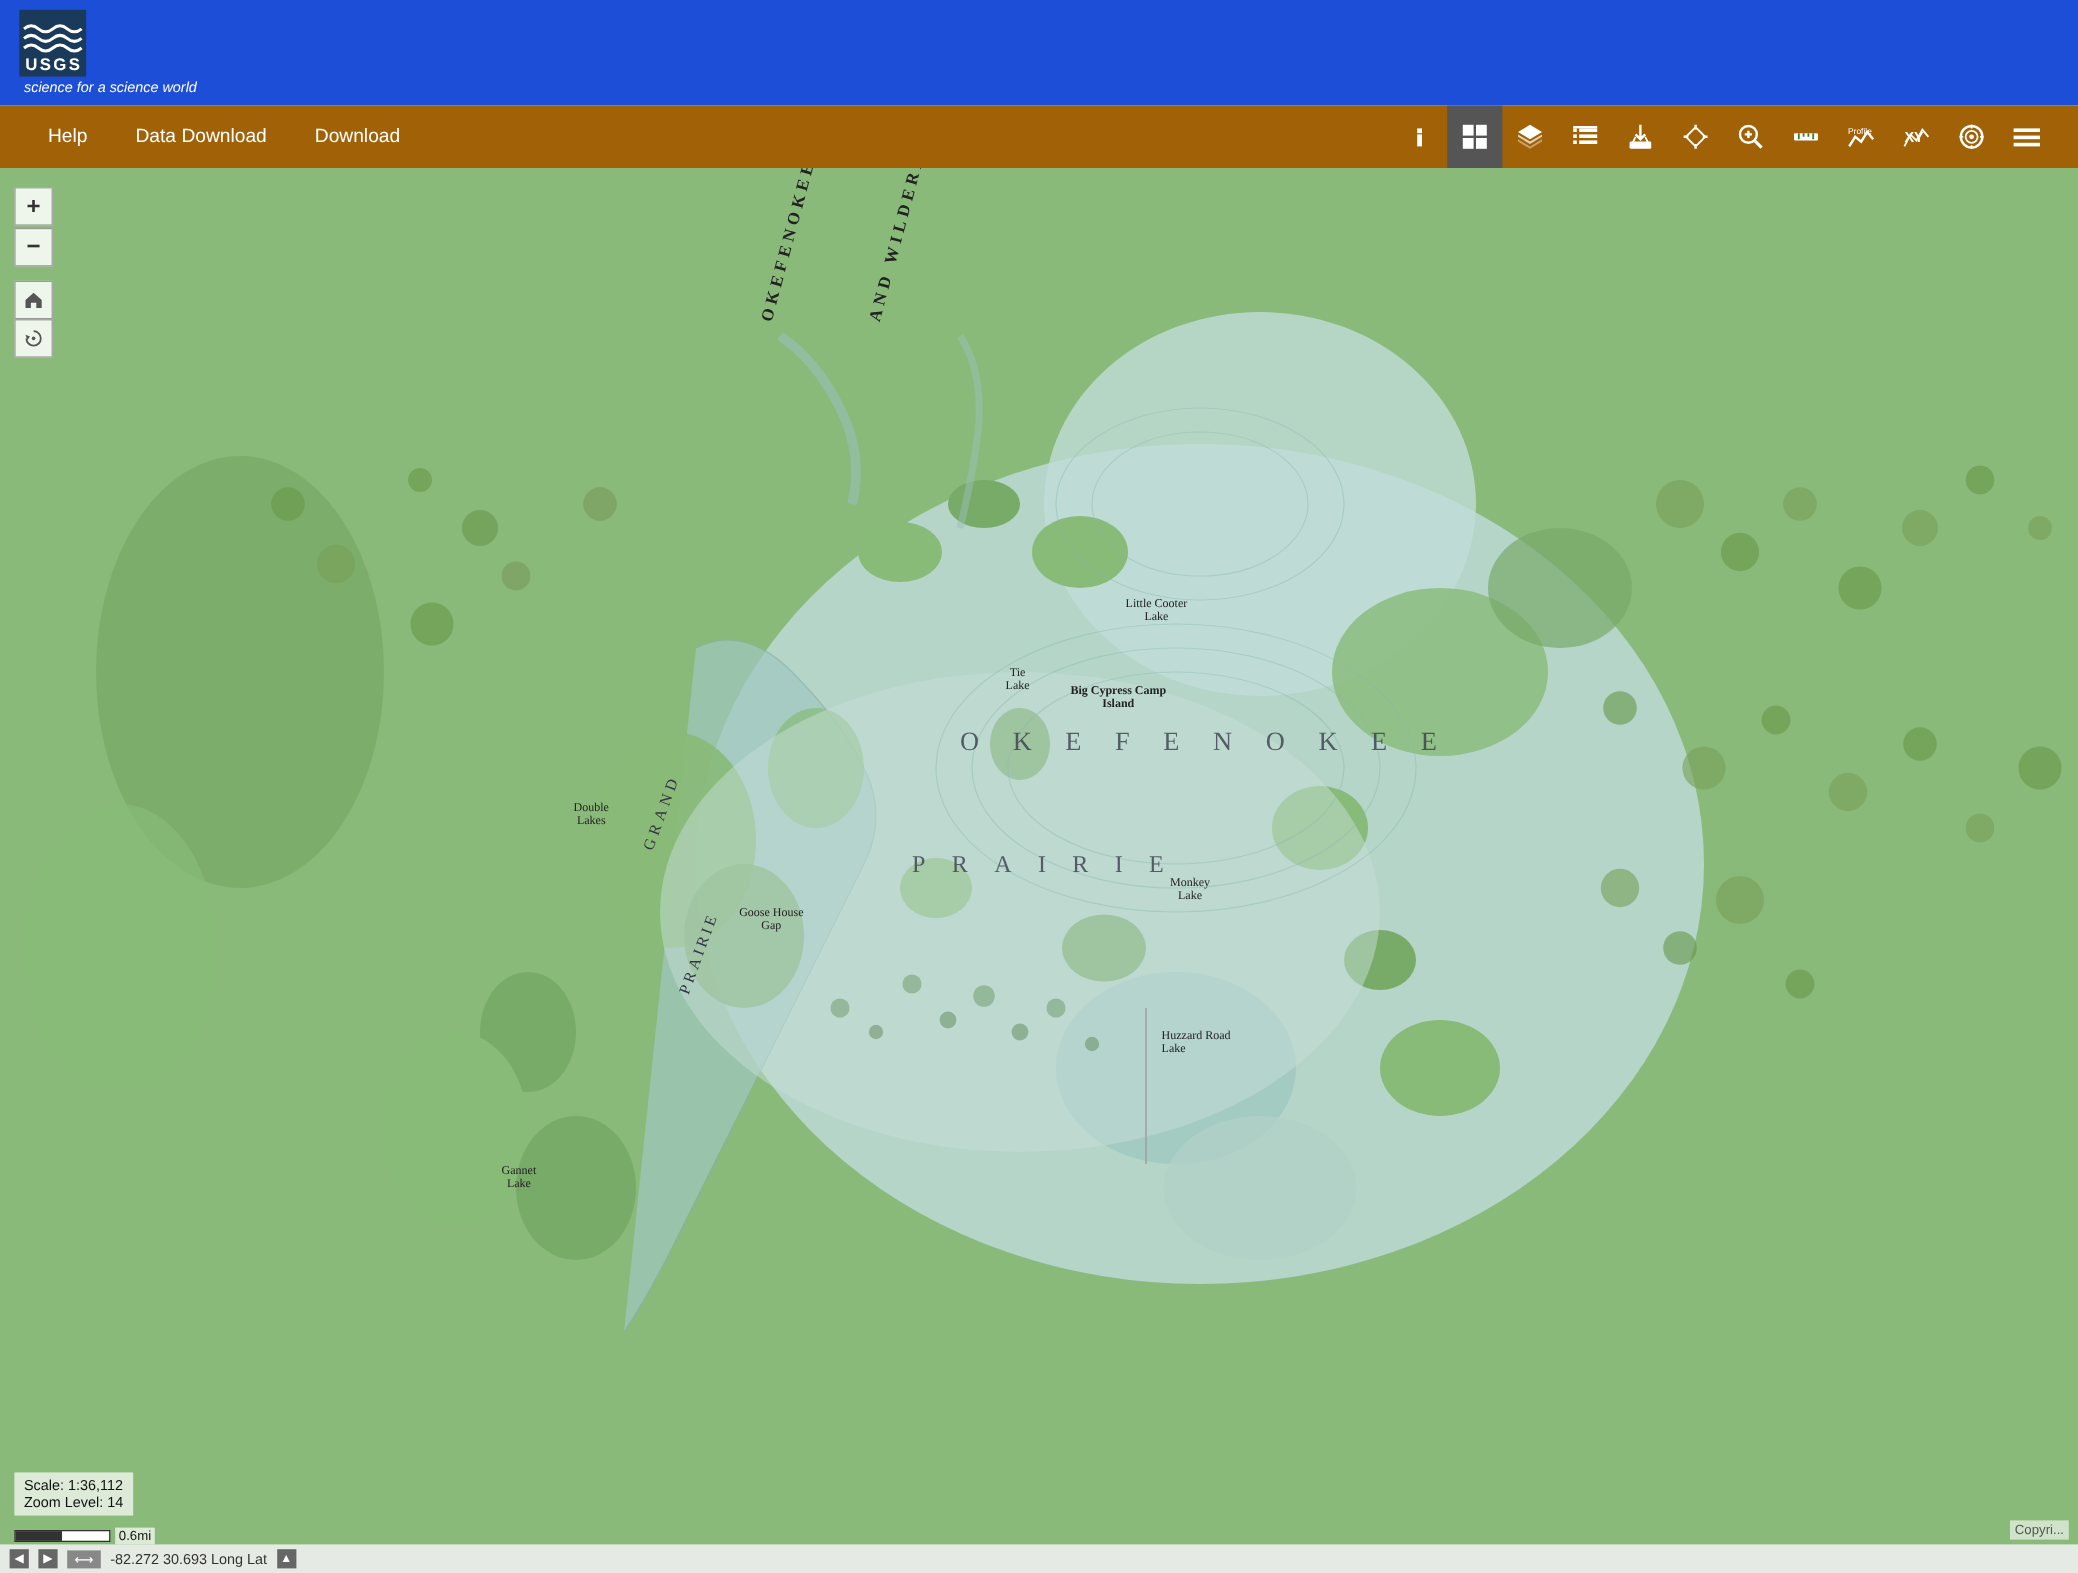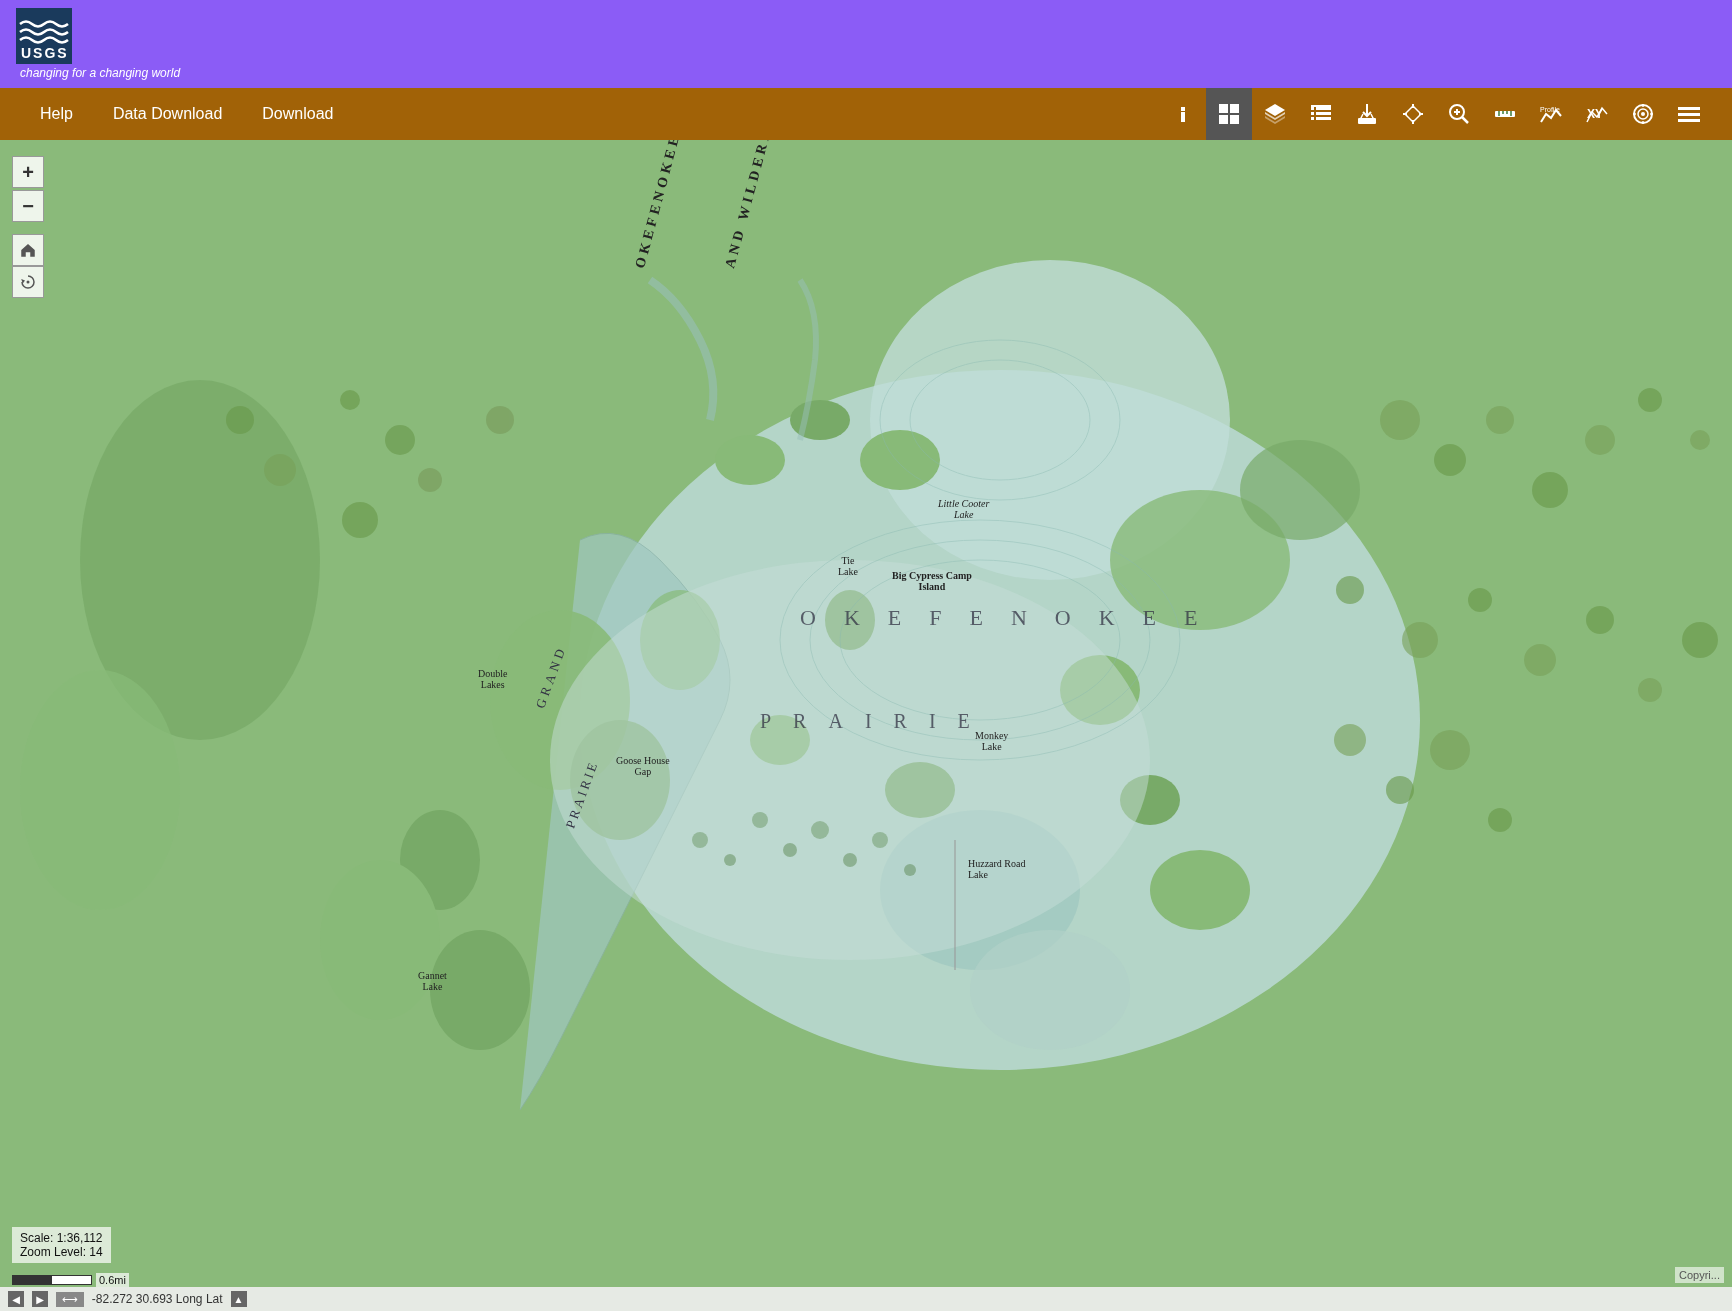--- a/index.html
+++ b/index.html
@@ -1,20 +1,20 @@
 <!DOCTYPE html>
 <html><head>
   <meta charset="utf-8">
   <style>
     * { margin: 0; padding: 0; box-sizing: border-box; }
     body { width: 1732px; height: 1311px; overflow: hidden; font-family: Arial, sans-serif; }
 
     
     #header {
-      background: #8b5cf6;
+      background: #1d4ed8;
       height: 88px;
       display: flex;
       align-items: center;
       padding: 0 16px;
     }
     #logo-area {
       display: flex;
       align-items: center;
     }
     #logo-full {
@@ -223,21 +223,21 @@
 
         <svg width="56" height="56" viewBox="0 0 56 56">
           <rect width="56" height="56" fill="#1a3a5c"></rect>
 
           <path d="M4 16 Q10 11 16 16 Q22 21 28 16 Q34 11 40 16 Q46 21 52 16" fill="none" stroke="white" stroke-width="2.5"></path>
           <path d="M4 24 Q10 19 16 24 Q22 29 28 24 Q34 19 40 24 Q46 29 52 24" fill="none" stroke="white" stroke-width="2.5"></path>
           <path d="M4 32 Q10 27 16 32 Q22 37 28 32 Q34 27 40 32 Q46 37 52 32" fill="none" stroke="white" stroke-width="2.5"></path>
           <text x="5" y="50" fill="white" font-size="14" font-weight="bold" font-family="Arial" letter-spacing="2">USGS</text>
         </svg>
       </div>
-      <div style="color:white; font-size:12px; font-style:italic; padding-left:4px; margin-top:2px;">changing for a changing world</div>
+      <div style="color:white; font-size:12px; font-style:italic; padding-left:4px; margin-top:2px;">science for a science world</div>
     </div>
   </div>
 </div>
 
 <div id="navbar">
   <a class="nav-link">Help</a>
   <a class="nav-link">Data Download</a>
   <a class="nav-link">Download</a>
 
   <div id="toolbar">
@@ -499,21 +499,21 @@
     ">GRAND</div>
 
     <div style="
       position:absolute; top:570px; left:760px;
       font-size:20px; color:#334; font-family:serif; letter-spacing: 22px;
       opacity: 0.75;
     ">PRAIRIE</div>
 
     <div style="
       position:absolute; top:358px; left:938px;
-      font-size:10px; color:#222; font-family:serif; text-align:center;font-style:italic;
+      font-size:10px; color:#222; font-family:serif; text-align:center;
     ">Little Cooter<br>Lake</div>
 
     <div style="
       position:absolute; top:415px; left:838px;
       font-size:10px; color:#222; font-family:serif; text-align:center;
     ">Tie<br>Lake</div>
 
     <div style="
       position:absolute; top:430px; left:892px;
       font-size:10px; color:#222; font-family:serif; text-align:center; font-weight:bold;

